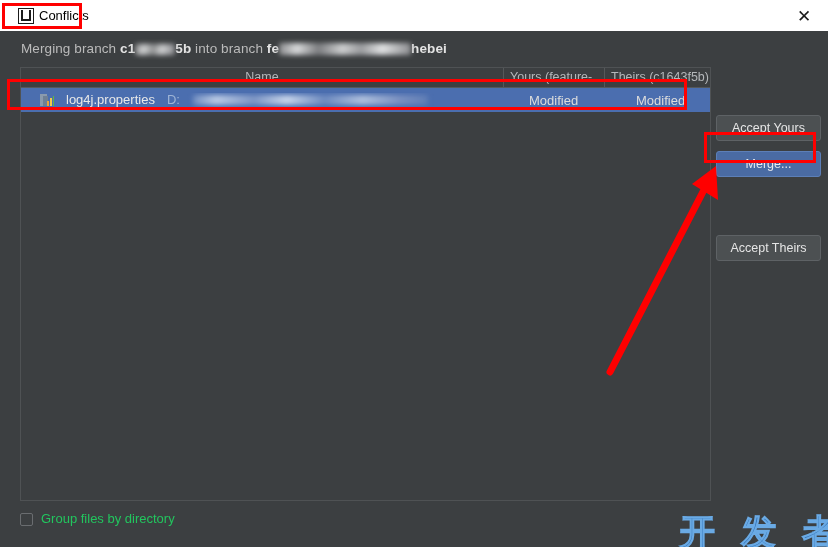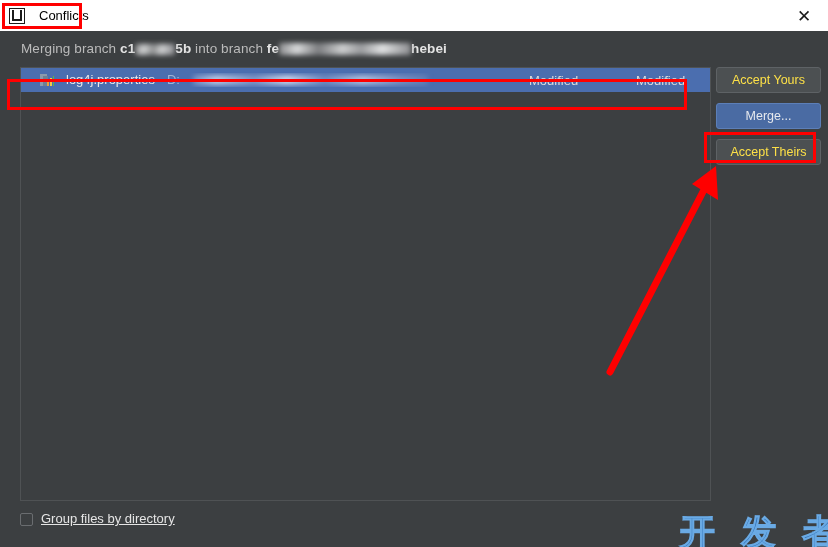--- a/index.html
+++ b/index.html
@@ -31,21 +31,22 @@
     height: 31px;
     background: #ffffff;
     display: flex;
     align-items: center;
     box-sizing: border-box;
   }
   .title-left {
     display: flex;
     align-items: center;
     padding-left: 9px;
-    gap: 14px;
+    gap: 5px;
+    margin-left: 9px;
   }
   .ij-icon {
     width: 16px;
     height: 16px;
     position: relative;
     background: #ffffff;
     border: 1px solid #1b1b1b;
     box-sizing: border-box;
     display: block;
   }
@@ -244,21 +245,22 @@
     line-height: 24px;
     text-align: center;
     box-sizing: border-box;
     white-space: nowrap;
     cursor: pointer;
     user-select: none;
   }
   .btn-default {
     background: #4c5052;
     border: 1px solid #5e6265;
-    color: #fde047;
+    color: #e5e5e5;
+    margin-top: 48px;
   }
   .btn-primary {
     background: #4a6ba3;
     border: 1px solid #5c7fb8;
     color: #e6e9ee;
   }
 
   
   .footer-check {
     position: absolute;
@@ -272,24 +274,23 @@
   .checkbox {
     width: 13px;
     height: 13px;
     background: #3c3f41;
     border: 1px solid #6a6d70;
     border-radius: 2px;
     box-sizing: border-box;
   }
   .check-label {
     font-size: 13px;
-    color: #e5e5e5;
+    color: #22c55e;
     line-height: 14px;
     white-space: nowrap;
-    text-decoration: underline;
   }
   .wm-cn {
     position: absolute;
     left: 672px;
     top: 484px;
     font-size: 35px;
     letter-spacing: 7px;
     color: #2f6fb5;
     -webkit-text-stroke: 1px #6aaae4;
     font-family: "DejaVu Sans", sans-serif;
@@ -341,20 +342,25 @@
     <div class="close-btn">✕</div>
   </div>
 
   <div class="body">
 
     <div class="merge-line">
       <span>Merging branch </span><b>c1</b><span class="blur-a"></span><b>5b</b><span> into branch </span><b>fe</b><span class="blur-b"></span><b>hebei</b>
     </div>
 
     <div class="table-panel">
+      <div class="table-head">
+        <div class="th th-name">Name</div>
+        <div class="th th-yours">Yours (feature-</div>
+        <div class="th th-theirs">Theirs (c1643f5b)</div>
+      </div>
 
       <div class="row">
         <div class="cell-name">
           <span class="prop-icon">
             <i class="pi-bldg"></i>
               <i class="pi-bldg2"></i>
               <i class="pi-b1"></i>
               <i class="pi-b2"></i>
               <i class="pi-b3"></i>
           </span>

